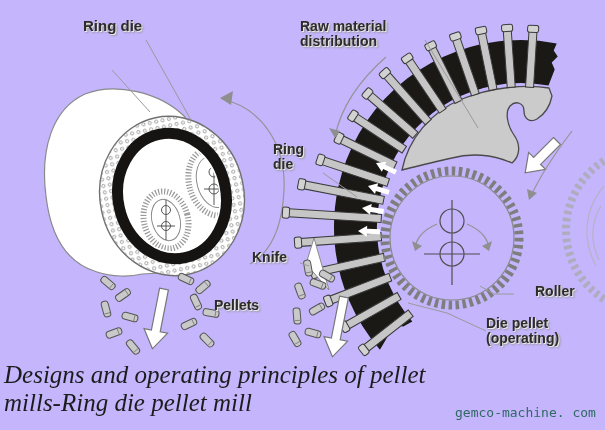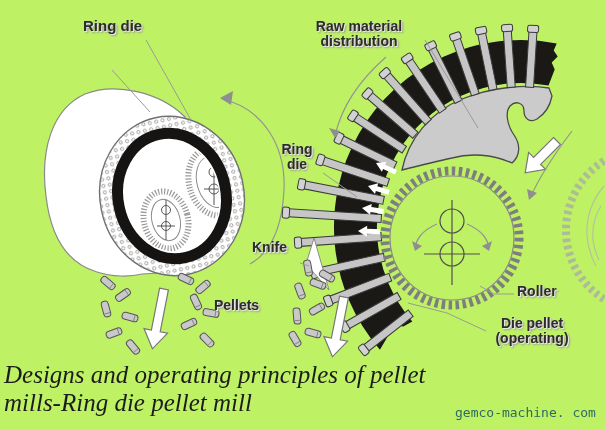--- a/index.html
+++ b/index.html
@@ -1,21 +1,21 @@
 <!DOCTYPE html>
 <html><head>
 <meta charset="utf-8">
 <style>
   html,body{margin:0;padding:0;background:#fff;}
-  .stage{position:relative;width:605px;height:430px;background:#bef264;overflow:hidden;
+  .stage{position:relative;width:605px;height:430px;background:#c4b5fd;overflow:hidden;
          font-family:"Liberation Sans",sans-serif;}
   .stage svg{position:absolute;left:0;top:0;}
   .lbl{position:absolute;font-weight:bold;color:#2e2c2b;font-size:14px;line-height:15px;
        text-shadow:1px 1px 0 #e9e9e9,2px 2px 2px #9b9b9b;white-space:nowrap;}
-  .lbl.center{text-align:center;white-space:normal;}
+  .lbl.center{text-align:left;white-space:normal;}
   .caption{position:absolute;left:4px;font-family:"Liberation Serif",serif;
            font-style:italic;font-size:25px;color:#1c1c1c;white-space:nowrap;}
   .watermark{position:absolute;font-family:"DejaVu Sans Mono",monospace;
              font-size:13px;color:#2e6a62;white-space:nowrap;}
   .pinb{fill:#c6c6c6;stroke:#3a3a3a;stroke-width:1;}
   .pinc{fill:#d2d2d2;stroke:#3a3a3a;stroke-width:1;}
   .thin{stroke:#949494;stroke-width:1.2;fill:none;}
   .lead{stroke:#9a9a9a;stroke-width:1;fill:none;}
 </style>
 </head>
@@ -245,25 +245,25 @@
 <div class="lbl center" style="left:300px;top:19px;width:118px;">
   <div>Raw material</div>
   <div>distribution</div>
 </div>
 
 <div class="lbl center" style="left:273px;top:142px;width:48px;">
   <div>Ring</div>
   <div>die</div>
 </div>
 
-<div class="lbl" style="left:252px;top:240px;">Knife</div>
+<div class="lbl" style="left:252px;top:250px;">Knife</div>
 
 <div class="lbl" style="left:214px;top:298px;">Pellets</div>
 
-<div class="lbl" style="left:517px;top:284px;">Roller</div>
+<div class="lbl" style="left:535px;top:284px;">Roller</div>
 
 <div class="lbl center" style="left:486px;top:316px;width:92px;">
   <div>Die pellet</div>
   <div>(operating)</div>
 </div>
 
 <div class="caption" style="top:361px;">Designs and operating principles of pellet</div>
 <div class="caption" style="top:389px;">mills-Ring die pellet mill</div>
 
 <div class="watermark" style="left:455px;top:405px;">gemco-machine. com</div>

